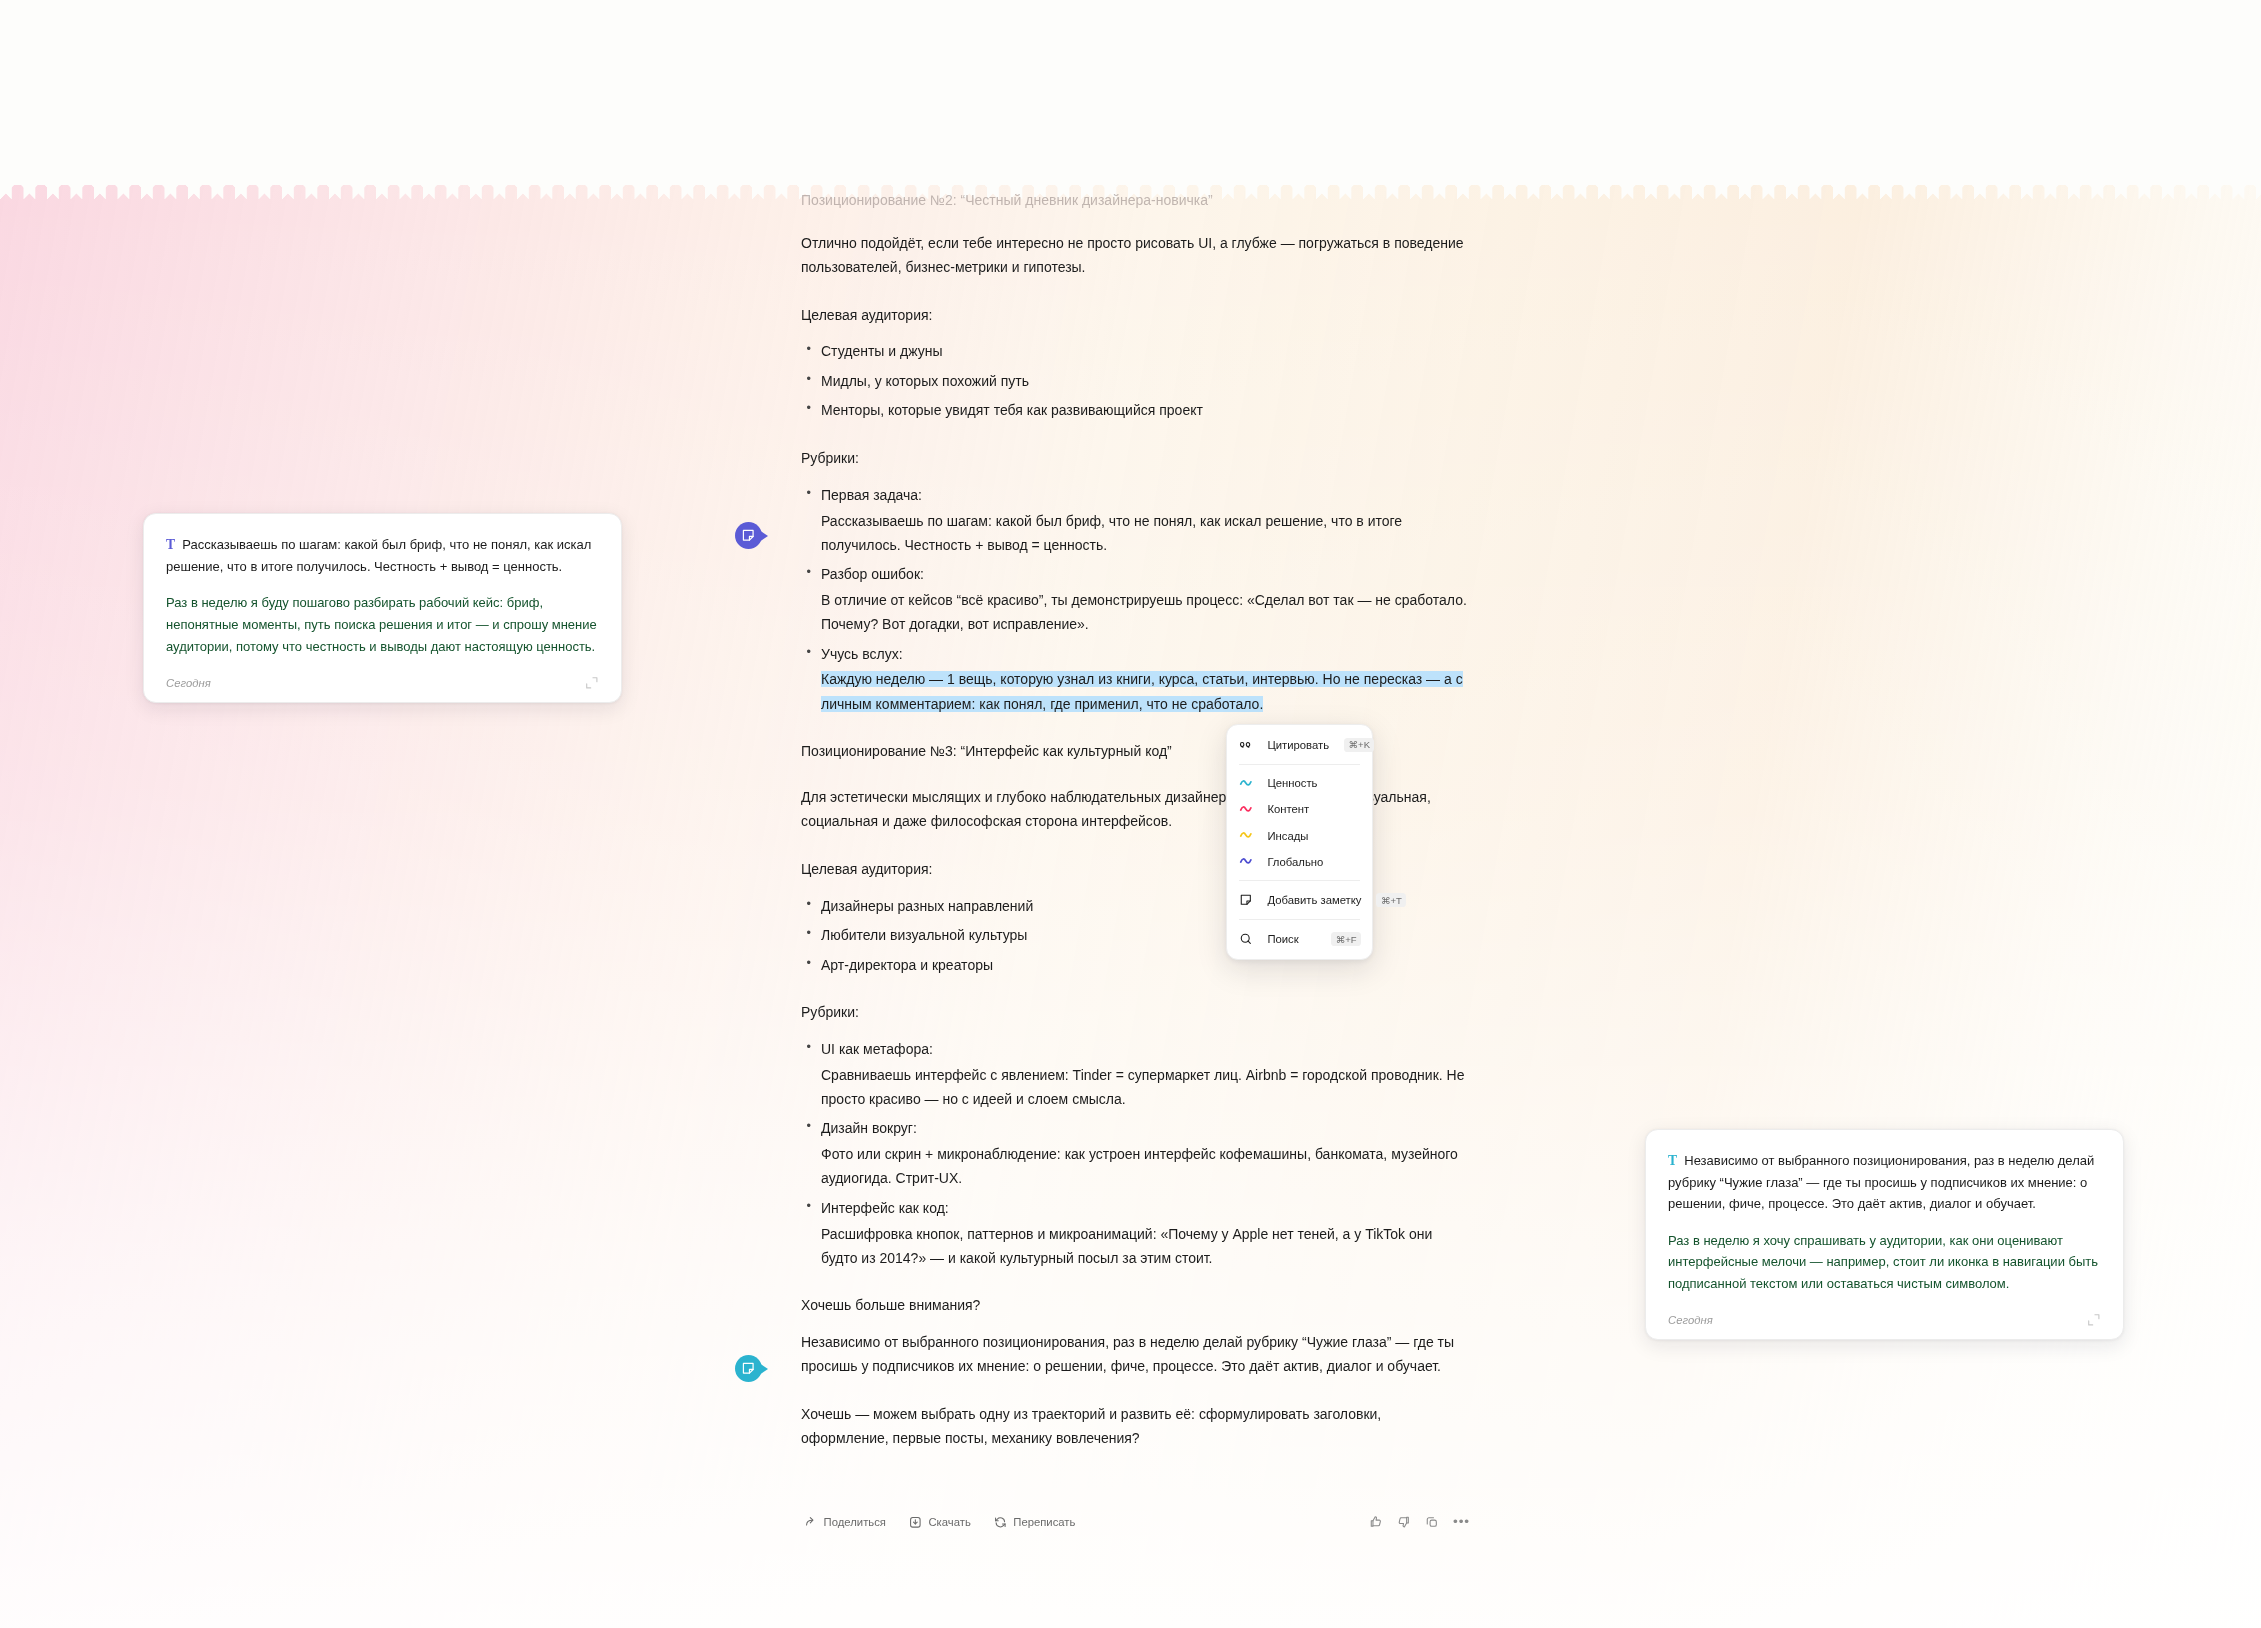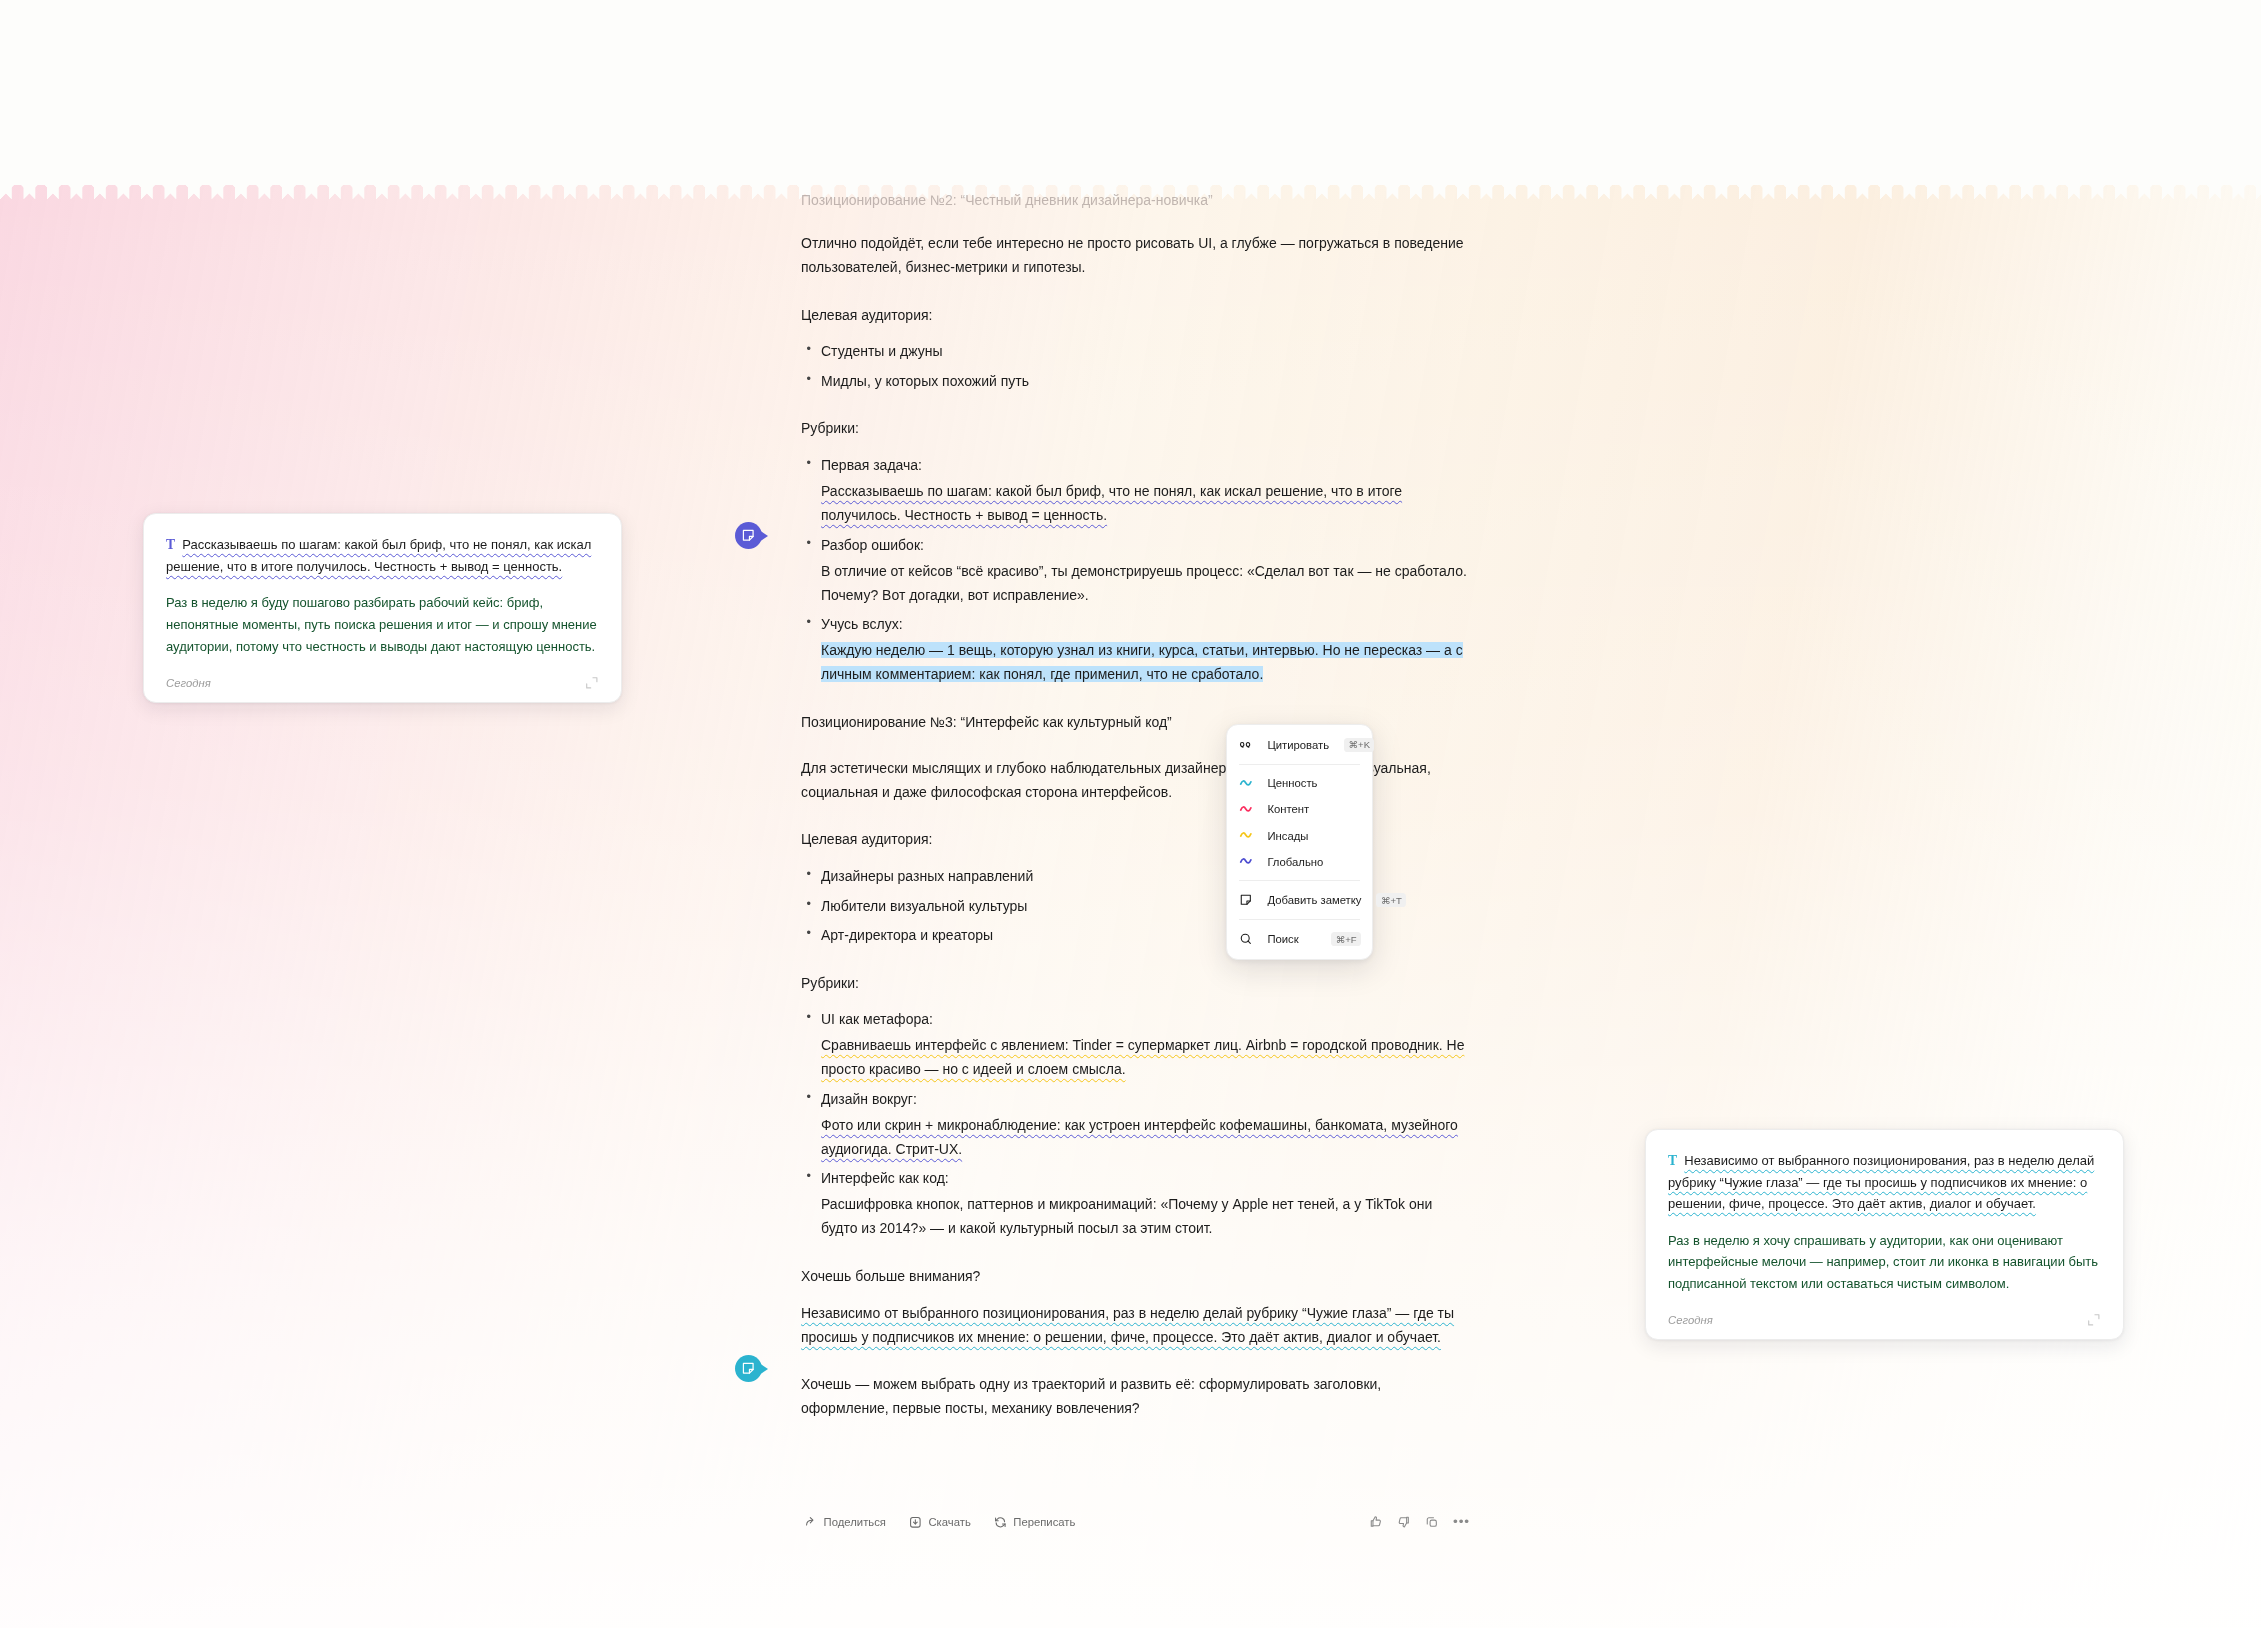--- a/index.html
+++ b/index.html
@@ -64,21 +64,20 @@
     position: relative; padding-left: 20px; font-size: 14px; line-height: 1.72; margin-bottom: 5.4px;
   }
   ul.b > li::before {
     content: "•"; position: absolute; left: 5.4px; top: 0; color: #444; font-size: 12.7px;
   }
   .sub { font-size: 14px; line-height: 1.72; margin-top: 1.8px; }
   .h3 { font-size: 14px; line-height: 1.72; margin: 0 0 22px 0; }
 
   
   .wv {
-    text-decoration: underline;
     text-decoration-style: wavy;
     text-decoration-thickness: 1.3px;
     text-underline-offset: 3.6px;
   }
   .wv-violet { text-decoration-color: #5b5bd6; }
   .wv-cyan   { text-decoration-color: #2bb3cf; }
   .wv-yellow { text-decoration-color: #f5c518; }
   .sel-blue  { background: #bde2fb; box-decoration-break: clone; -webkit-box-decoration-break: clone; }
 
   
@@ -171,20 +170,21 @@
   <div class="article">
 
     <div class="art-head">Позиционирование №2: “Честный дневник дизайнера-новичка”</div>
 
     <p class="p">Отлично подойдёт, если тебе интересно не просто рисовать UI, а глубже — погружаться в поведение пользователей, бизнес-метрики и гипотезы.</p>
 
     <p class="lbl">Целевая аудитория:</p>
     <ul class="b">
       <li>Студенты и джуны</li>
       <li>Мидлы, у которых похожий путь</li>
+      <li>Менторы, которые увидят тебя как развивающийся проект</li>
     </ul>
 
     <p class="lbl">Рубрики:</p>
     <ul class="b">
       <li>
         <span>Первая задача:</span>
         <div class="sub"><span class="wv wv-violet">Рассказываешь по шагам: какой был бриф, что не понял, как искал решение, что в итоге получилось. Честность + вывод = ценность.</span></div>
       </li>
       <li>
         <span>Разбор ошибок:</span>

